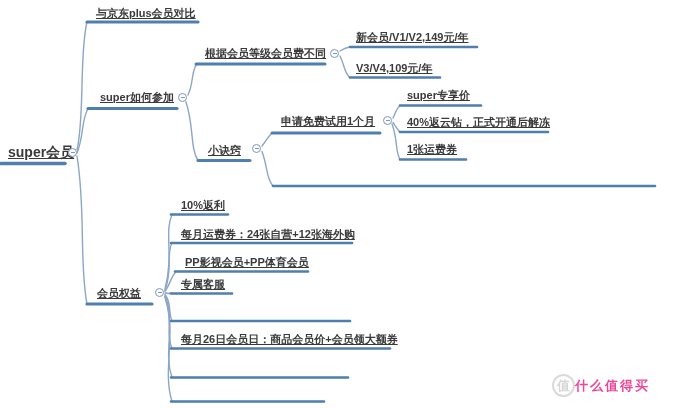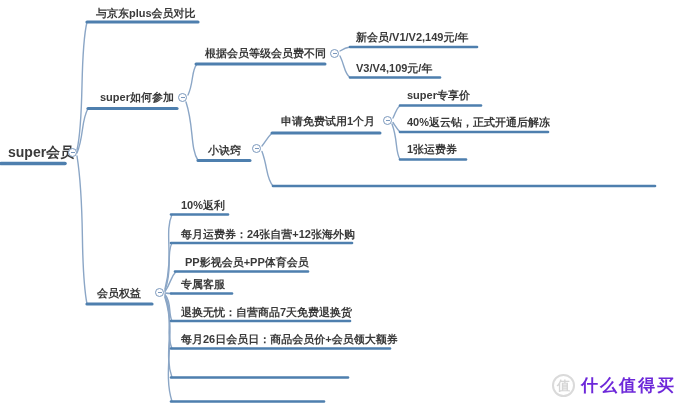--- a/index.html
+++ b/index.html
@@ -3,41 +3,41 @@
 <meta charset="utf-8">
 <style>
   html,body{margin:0;padding:0;background:#fff;}
   #stage{
     position:relative;width:680px;height:408px;background:#ffffff;
     font-family:"Liberation Sans","DejaVu Sans",sans-serif;overflow:hidden;
   }
   #wires{position:absolute;left:0;top:0;width:680px;height:408px;}
   .node{
     position:absolute;white-space:nowrap;color:#3a3a3a;
-    font-size:11px;font-weight:600;line-height:13px;
+    font-size:11px;font-weight:600;line-height:13px;text-decoration:underline;
   }
   .node.root{font-size:14px;}
   .node.small{font-size:10px;}
   .toggle{
     position:absolute;width:9px;height:9px;border:1px solid #7b99bd;
     border-radius:50%;background:#fdfdfe;box-sizing:border-box;cursor:pointer;
   }
   .toggle::after{
     content:"";position:absolute;left:1.5px;top:3px;width:4px;height:1px;background:#7b99bd;
   }
   #watermark{
     position:absolute;left:552px;top:374px;display:flex;align-items:center;
     color:#d9d9d9;
   }
   #watermark .wm-logo{
     width:19px;height:19px;border:2px solid #dadada;border-radius:50%;
     font-size:13px;line-height:19px;text-align:center;font-weight:700;color:#d6d6d6;
   }
   #watermark .wm-text{
-    margin-left:6px;font-size:17px;letter-spacing:2px;color:#6d28d9;font-weight:600;
+    font-size:13px;letter-spacing:2px;color:#ec4899;font-weight:600;
   }
 </style>
 </head>
 <body>
 
 <div id="stage">
 
   <svg id="wires" viewBox="0 0 680 408" xmlns="http://www.w3.org/2000/svg">
 
     <g fill="none" stroke="#8ba6c6" stroke-width="1.4" stroke-linecap="round">
@@ -97,21 +97,20 @@
   <div class="node" style="left:208px;top:144px">小诀窍</div>
   <div class="node" style="left:281px;top:115px">申请免费试用1个月</div>
   <div class="node" style="left:407px;top:89px">super专享价</div>
   <div class="node" style="left:407px;top:116px">40%返云钻，正式开通后解冻</div>
   <div class="node" style="left:407px;top:143px">1张运费券</div>
   <div class="node" style="left:97px;top:287px">会员权益</div>
   <div class="node" style="left:181px;top:199px">10%返利</div>
   <div class="node" style="left:181px;top:228px">每月运费券：24张自营+12张海外购</div>
   <div class="node" style="left:185px;top:256px">PP影视会员+PP体育会员</div>
   <div class="node" style="left:181px;top:278px">专属客服</div>
-  <div class="node" style="left:181px;top:306px">退换无忧：自营商品7天免费退换货</div>
   <div class="node" style="left:181px;top:333px">每月26日会员日：商品会员价+会员领大额券</div>
 
   <span class="toggle" style="left:68px;top:148px"></span>
   <span class="toggle" style="left:178px;top:93px"></span>
   <span class="toggle" style="left:330px;top:49px"></span>
   <span class="toggle" style="left:252px;top:144px"></span>
   <span class="toggle" style="left:383px;top:116px"></span>
   <span class="toggle" style="left:155px;top:288px"></span>
 
   <div id="watermark">

